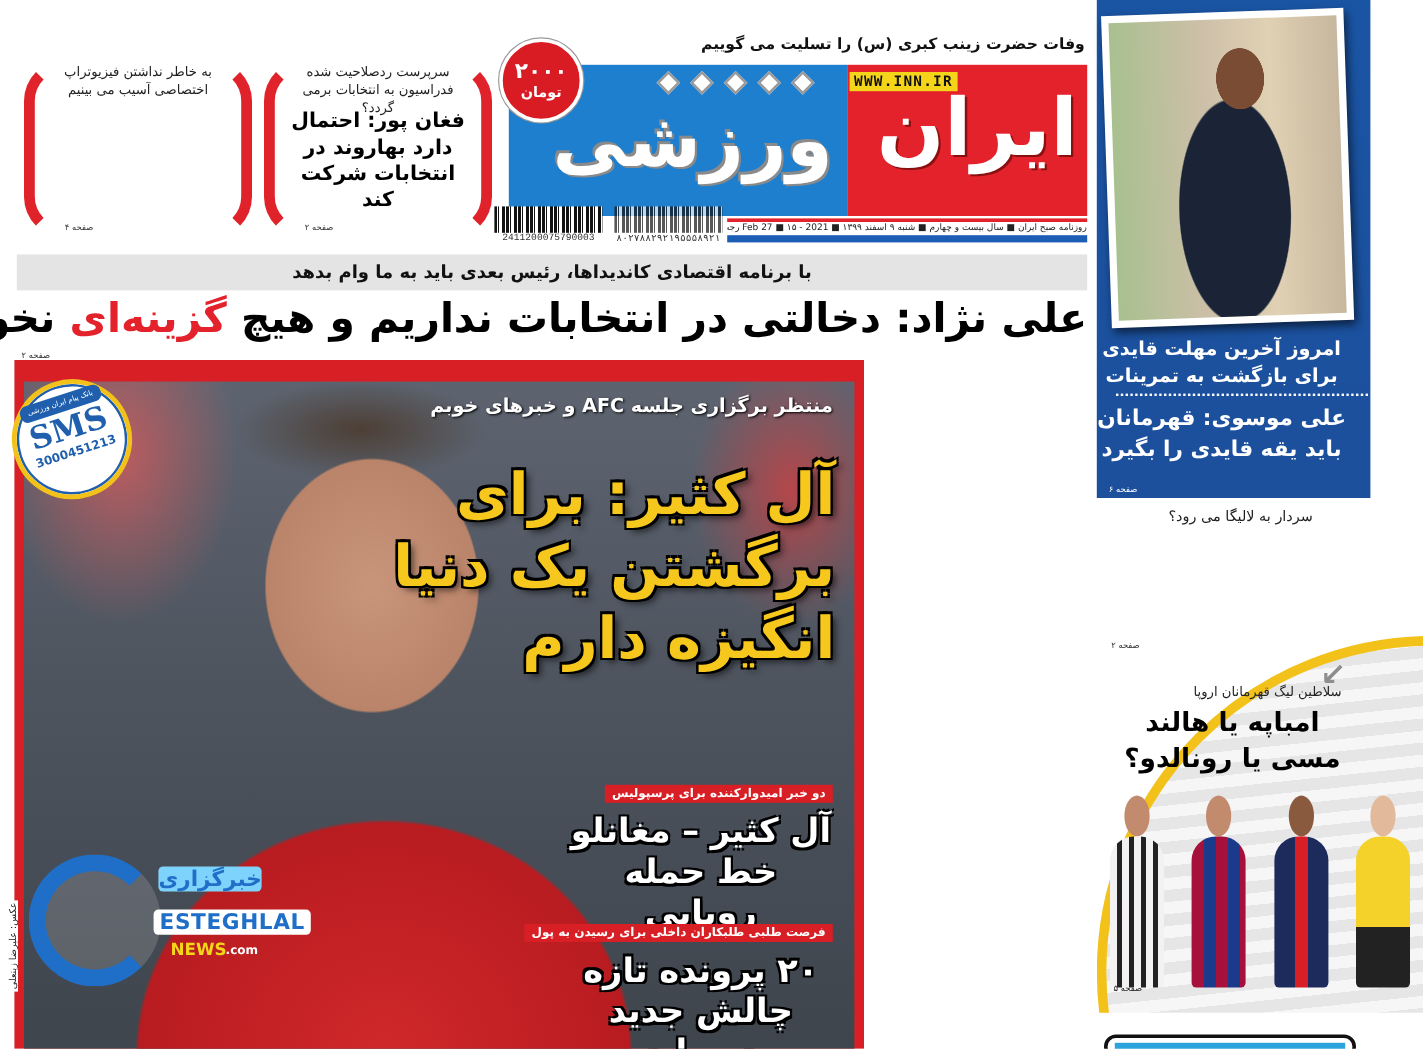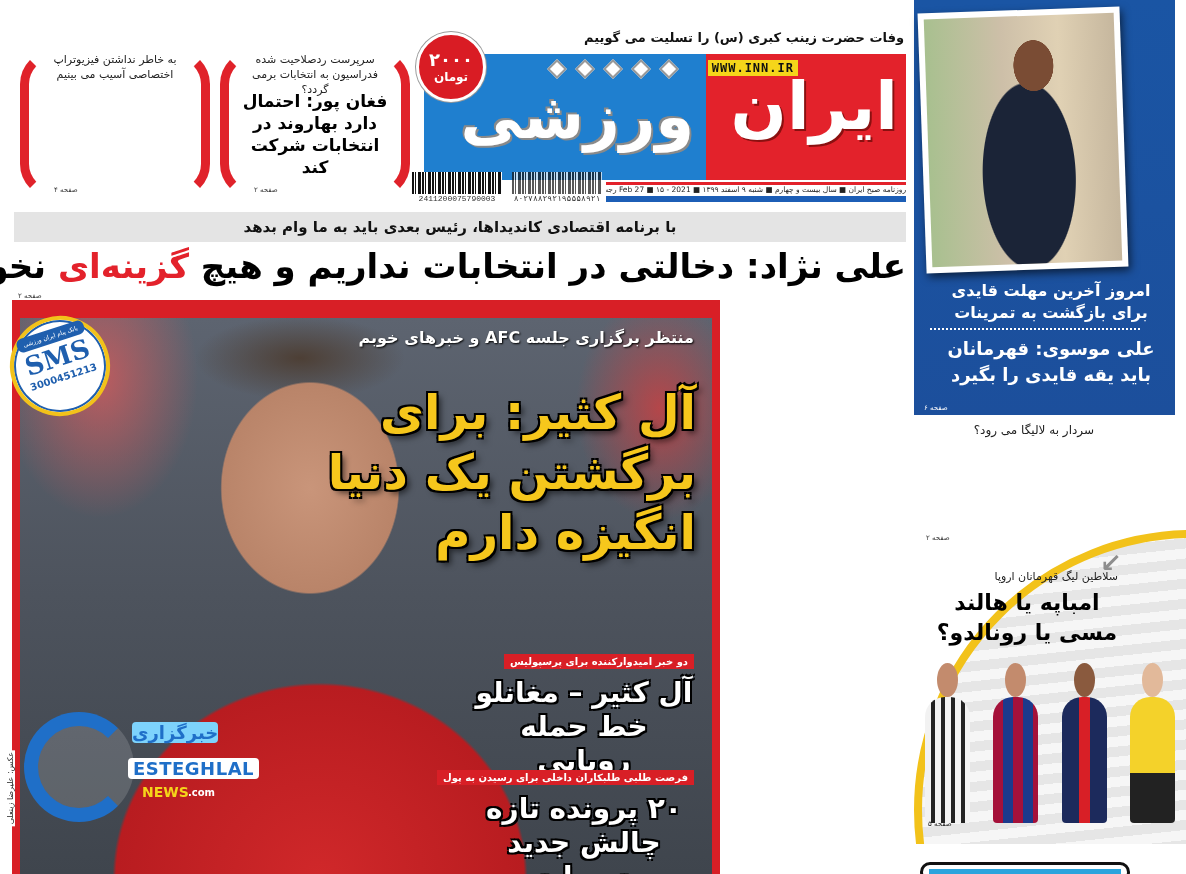--- a/index.html
+++ b/index.html
@@ -67,21 +67,21 @@
 
   
   #watermark { left: 24px; top: 712px; width: 200px; height: 120px; }
   #watermark .ball { position: absolute; left: 0; top: 0; width: 110px; height: 110px; border-radius: 50%; border: 14px solid #1f6fc8; border-right-color: transparent; background: rgba(255,255,255,.15); }
   #watermark .fa { position: absolute; left: 108px; top: 10px; font-size: 18px; font-weight: bold; color: #1f6fc8; background: #7dd3fc; padding: 0 0; border-radius: 4px; direction: rtl; }
   #watermark .en { position: absolute; left: 104px; top: 46px; font-size: 18px; font-weight: bold; color: #1f6fc8; background: #fff; padding: 0 5px; border-radius: 4px; letter-spacing: 0.5px; }
   #watermark .news { position: absolute; left: 118px; top: 72px; font-size: 14px; font-weight: bold; color: #f5d51a; }
   #watermark .dot { position: absolute; left: 164px; top: 75px; font-size: 10px; font-weight: bold; color: #fff; }
 
   
-  #right-blue { left: 914px; top: 0; width: 261px; height: 415px; background: linear-gradient(180deg,#1a55a4 0%,#1c4f9c 100%); padding-left: 42px; }
+  #right-blue { left: 914px; top: 0; width: 228px; height: 415px; background: linear-gradient(180deg,#1a55a4 0%,#1c4f9c 100%); padding-left: 42px; }
   #right-blue .photo { position: absolute; left: 8px; top: 10px; width: 202px; height: 260px; background: #fff; padding: 6px; transform: rotate(-2deg); box-shadow: 2px 4px 8px rgba(0,0,0,.6); }
   #right-blue .photo .img { width: 100%; height: 100%;
     background:
       radial-gradient(ellipse 22px 28px at 108px 50px, #7a4c34 0%, #7a4c34 90%, rgba(0,0,0,0) 92%),
       radial-gradient(ellipse 50px 100px at 100px 160px, #1b2437 0%, #1b2437 92%, rgba(0,0,0,0) 94%),
       linear-gradient(90deg, #a8c08f 0%, #cdbfa8 40%, #e0d1b4 70%, #c6b79e 100%); }
   #right-blue .title1 { position: absolute; right: 14px; top: 280px; width: 220px; text-align: center; font-size: 16px; line-height: 22px; font-weight: bold; color: #fff; direction: rtl; }
   #right-blue .dotted { position: absolute; left: 16px; top: 328px; width: 210px; border-top: 2px dotted #fff; }
   #right-blue .title2 { position: absolute; right: 14px; top: 336px; width: 220px; text-align: center; font-size: 18px; line-height: 26px; font-weight: bold; color: #fff; direction: rtl; }
   #right-blue .page { position: absolute; left: 10px; top: 404px; font-size: 7px; color: #fff; direction: rtl; }

